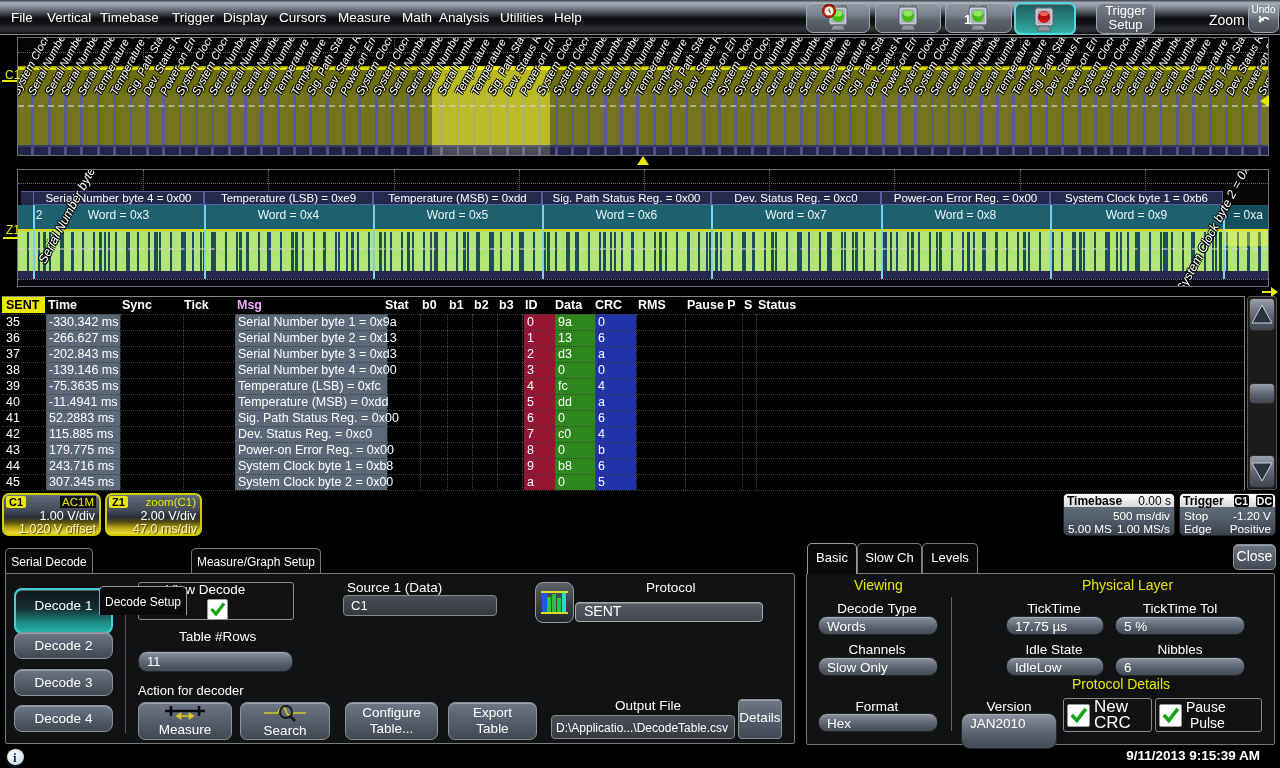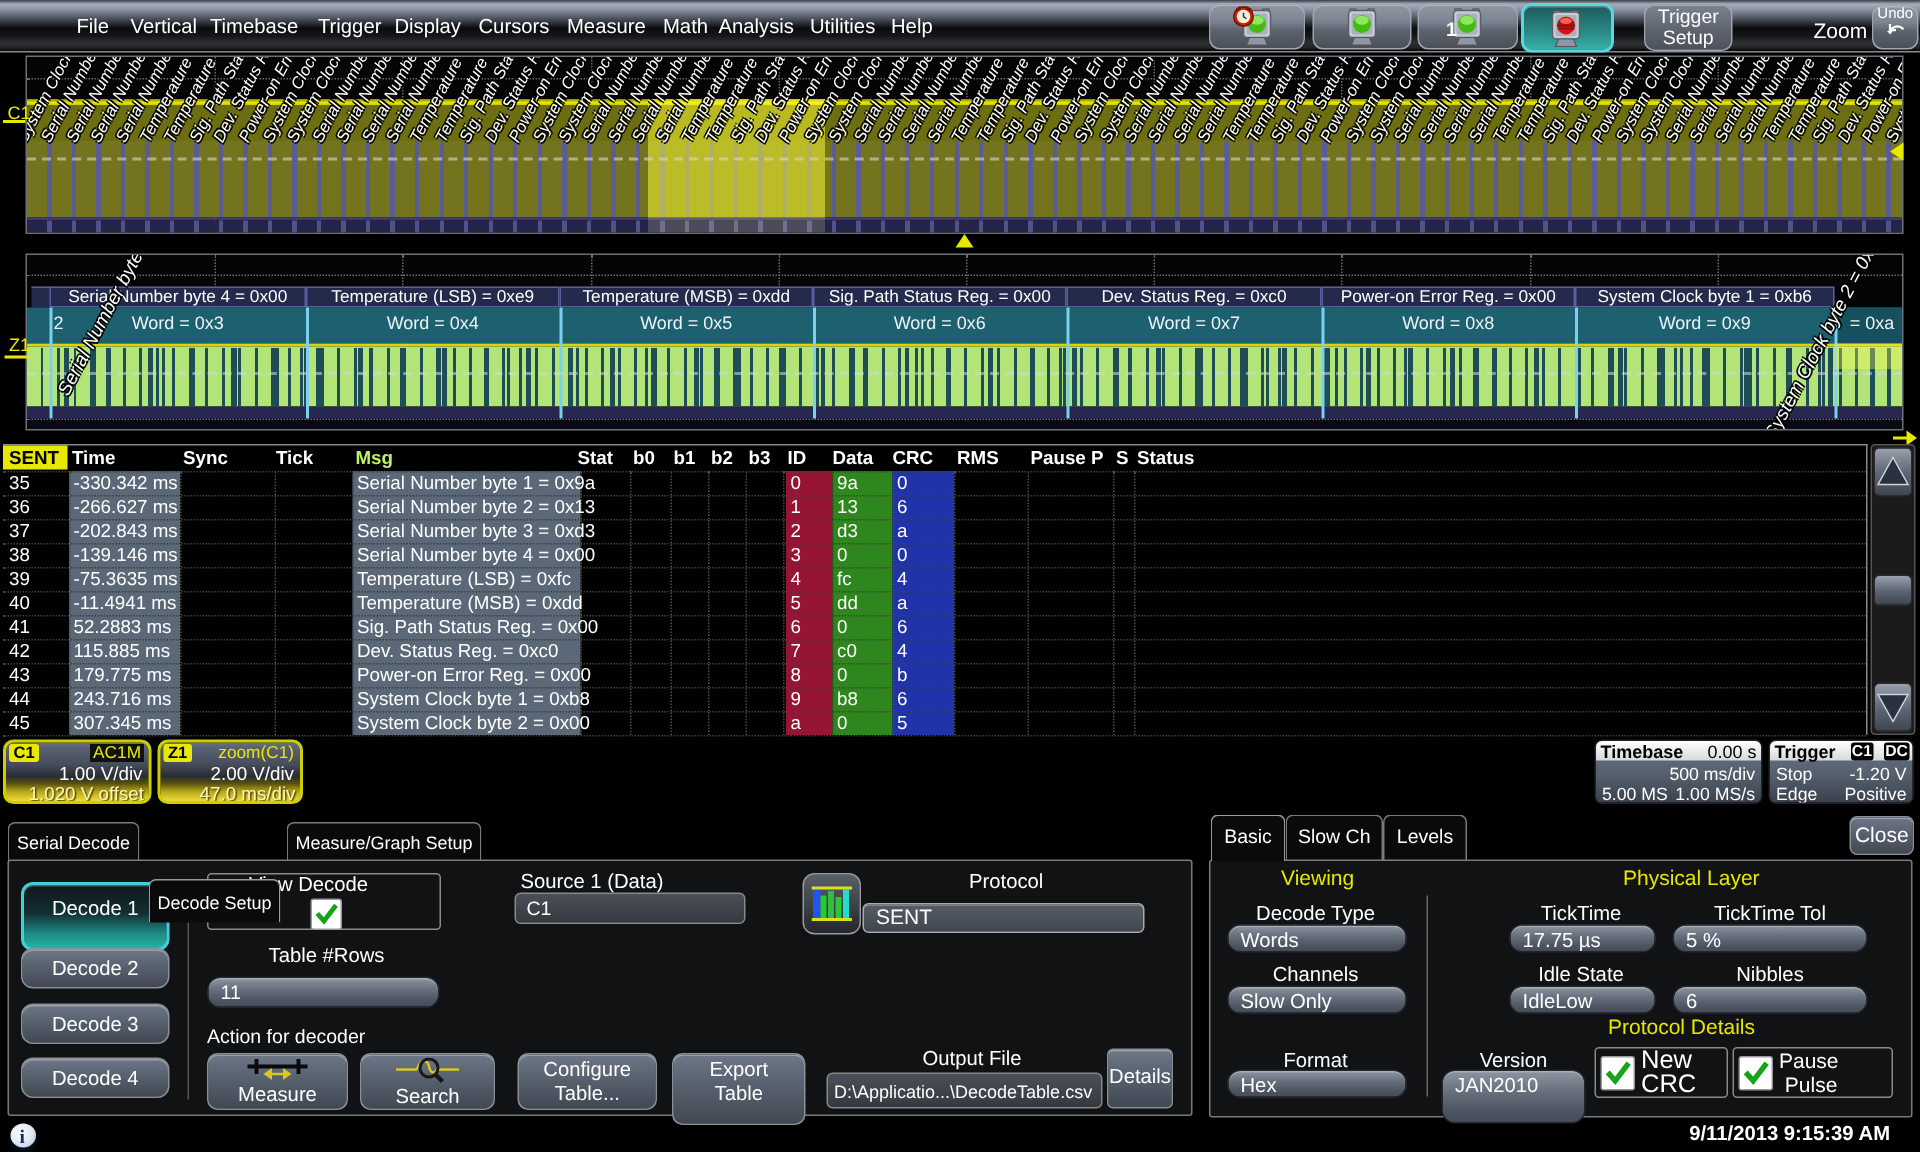--- a/index.html
+++ b/index.html
@@ -1,20 +1,20 @@
 <!DOCTYPE html>
 <html><head><meta charset="utf-8">
 <style>
 html,body{margin:0;padding:0;background:#000;width:1280px;height:768px;overflow:hidden;}
 body{font-family:"Liberation Sans",sans-serif;position:relative;}
 .abs{position:absolute;}
 .menubar{left:0;top:0;width:1280px;height:34px;
  background:linear-gradient(to bottom,#3a3e46 0%,#a4acbc 8%,#8e96a6 18%,#3f434d 40%,#0b0c0e 55%,#141517 70%,#2e3033 84%,#232527 93%,#060607 100%);
  border-bottom:1px solid #8a8a8a;}
-.mitem{position:absolute;top:10px;color:#fff;font-size:13.5px;margin-left:40px;}
+.mitem{position:absolute;top:10px;color:#fff;font-size:13.5px;}
 .toolbtn{position:absolute;top:2px;height:29px;border-radius:7px;
  background:linear-gradient(to bottom,#9098a6 0%,#7b8290 40%,#5d636d 60%,#4a4f58 100%);
  border:1px solid #a0a6b0;box-shadow:inset 0 1px 0 rgba(255,255,255,.3);}
 .gridbox{border:1px solid #6a7078;background:#050505;overflow:hidden;box-sizing:border-box;}
 .vgrid{position:absolute;top:0;bottom:0;width:1px;border-left:1px dotted #6a6a6a;}
 .hgrid{position:absolute;left:0;right:0;height:1px;border-top:1px dotted #6a6a6a;}
 .rlab{position:absolute;color:#fff;font-size:11px;font-style:italic;white-space:nowrap;
  transform:rotate(-62deg);transform-origin:0 100%;
  text-shadow:1px 1px 0 #000,-1px -1px 0 #000,1px -1px 0 #000,-1px 1px 0 #000;}
 .navybox{position:absolute;top:0;height:14px;background:#232a4c;border:1px solid #585e9e;
@@ -281,21 +281,21 @@
 <div class="abs" style="left:44px;top:17px;width:74px;height:176px;background:#5a6878;"></div>
 <div class="abs" style="left:233px;top:17px;width:152px;height:176px;background:#5a6878;"></div>
 <div class="abs" style="left:522px;top:17px;width:31px;height:176px;background:#961532;"></div>
 <div class="abs" style="left:553px;top:17px;width:40px;height:176px;background:#2d871c;"></div>
 <div class="abs" style="left:593px;top:17px;width:41px;height:176px;background:#2033a8;"></div>
 <div class="abs" style="left:0;top:0px;width:43px;height:16px;background:#e8e800;"></div>
 <span class="abs" style="left:4px;top:1px;color:#000;font-size:12.5px;font-weight:bold;">SENT</span>
 <span class="abs" style="left:46px;top:1px;color:#fff;font-size:12.5px;font-weight:bold;">Time</span>
 <span class="abs" style="left:120px;top:1px;color:#fff;font-size:12.5px;font-weight:bold;">Sync</span>
 <span class="abs" style="left:182px;top:1px;color:#fff;font-size:12.5px;font-weight:bold;">Tick</span>
-<span class="abs" style="left:235px;top:1px;color:#bef264;font-size:12.5px;font-weight:bold;">Msg</span>
+<span class="abs" style="left:235px;top:1px;color:#f0abfc;font-size:12.5px;font-weight:bold;">Msg</span>
 <span class="abs" style="left:383px;top:1px;color:#fff;font-size:12.5px;font-weight:bold;">Stat</span>
 <span class="abs" style="left:420px;top:1px;color:#fff;font-size:12.5px;font-weight:bold;">b0</span>
 <span class="abs" style="left:447px;top:1px;color:#fff;font-size:12.5px;font-weight:bold;">b1</span>
 <span class="abs" style="left:472px;top:1px;color:#fff;font-size:12.5px;font-weight:bold;">b2</span>
 <span class="abs" style="left:497px;top:1px;color:#fff;font-size:12.5px;font-weight:bold;">b3</span>
 <span class="abs" style="left:523px;top:1px;color:#fff;font-size:12.5px;font-weight:bold;">ID</span>
 <span class="abs" style="left:553px;top:1px;color:#fff;font-size:12.5px;font-weight:bold;">Data</span>
 <span class="abs" style="left:593px;top:1px;color:#fff;font-size:12.5px;font-weight:bold;">CRC</span>
 <span class="abs" style="left:636px;top:1px;color:#fff;font-size:12.5px;font-weight:bold;">RMS</span>
 <span class="abs" style="left:685px;top:1px;color:#fff;font-size:12.5px;font-weight:bold;">Pause P</span>
@@ -494,21 +494,21 @@
       <path d="M8 1 V11 M36 1 V11 M2 6 H42" stroke="#0a0a0a" stroke-width="2.6"></path>
       <path d="M14 11 H30 M14 11 l3.5 -2.5 v5 Z M30 11 l-3.5 -2.5 v5 Z" stroke="#d8c820" stroke-width="1.6" fill="#d8c820"></path>
     </svg><div style="margin-top:-2px">Measure</div></div>
 <div class="abs gbtn" style="left:240px;top:702px;width:90px;height:38px;"><svg width="46" height="17" viewBox="0 0 46 17" style="margin-top:2px">
       <path d="M2 8 H16 M30 8 H44" stroke="#d8c820" stroke-width="1.6"></path>
       <path d="M16 8 C18 1,23 1,24 6 C25 11,29 12,30 5" stroke="#d8c820" stroke-width="1.6" fill="none"></path>
       <circle cx="24" cy="7" r="6" fill="none" stroke="#18181c" stroke-width="2"></circle>
       <path d="M28 11 L33 16" stroke="#18181c" stroke-width="3"></path>
     </svg><div style="margin-top:-2px">Search</div></div>
 <div class="abs gbtn" style="left:345px;top:702px;width:93px;height:38px;padding-top:2px;line-height:16px;">Configure<br>Table...</div>
-<div class="abs gbtn" style="left:448px;top:702px;width:89px;height:48px;padding-top:2px;line-height:16px;">Export<br>Table</div>
+<div class="abs gbtn" style="left:448px;top:702px;width:89px;height:38px;padding-top:2px;line-height:16px;">Export<br>Table</div>
 <div class="dlglab" style="left:347px;top:580px;">Source 1 (Data)</div>
 <div class="abs inp" style="left:343px;top:595px;width:154px;height:21px;">C1</div>
 <div class="abs" style="left:535px;top:582px;width:39px;height:41px;border:1px solid #999;border-radius:8px;background:linear-gradient(to bottom,#5a6068,#23262c);box-sizing:border-box;">
 <svg width="27" height="27" style="position:absolute;left:5px;top:6px" viewBox="0 0 27 27">
 <rect x="1" y="3" width="5" height="21" fill="#2255ee"></rect>
 <rect x="6" y="8" width="4" height="16" fill="#22cc33"></rect>
 <rect x="11" y="5" width="4" height="19" fill="#33bb44"></rect>
 <rect x="16" y="9" width="4" height="15" fill="#22cc33"></rect>
 <rect x="21" y="4" width="4" height="20" fill="#22ddcc"></rect>
 <path d="M0 3 H27 M0 24 H27" stroke="#dddd22" stroke-width="2"></path>

